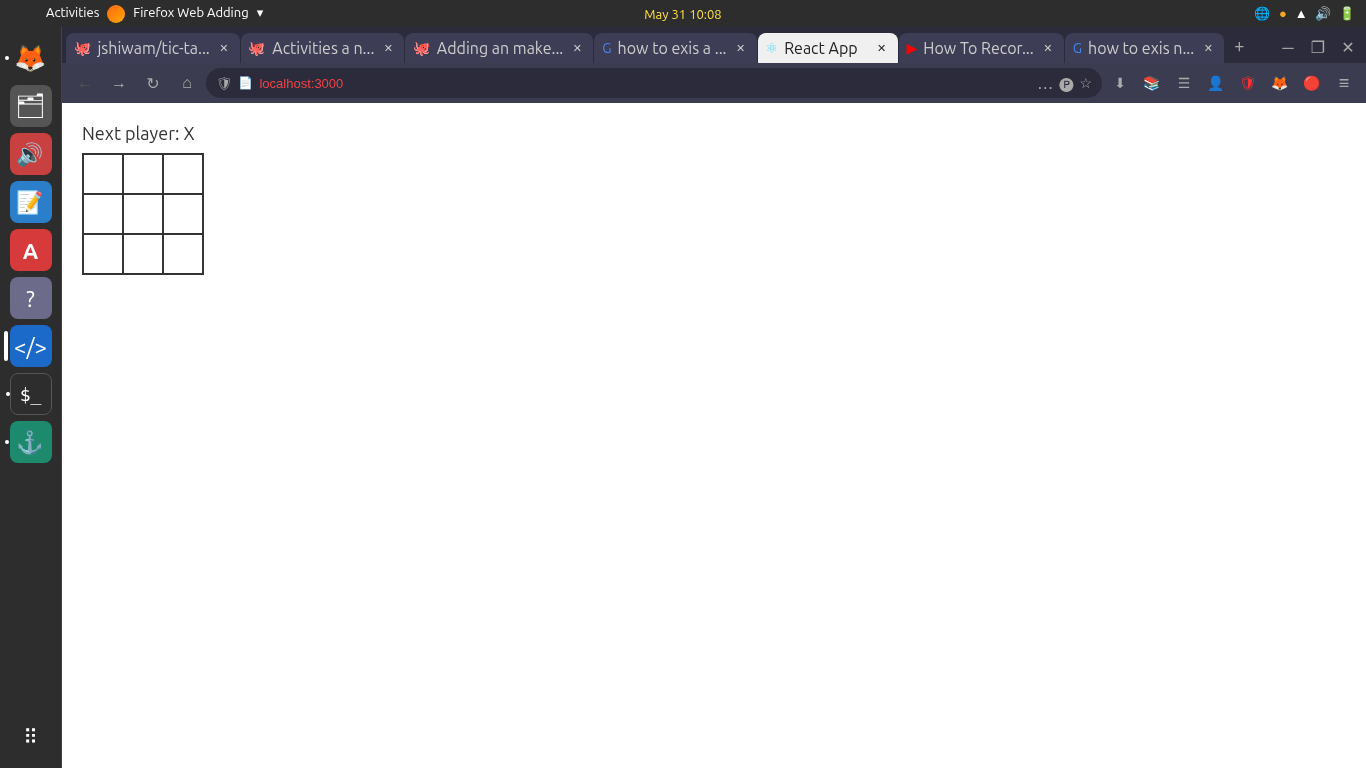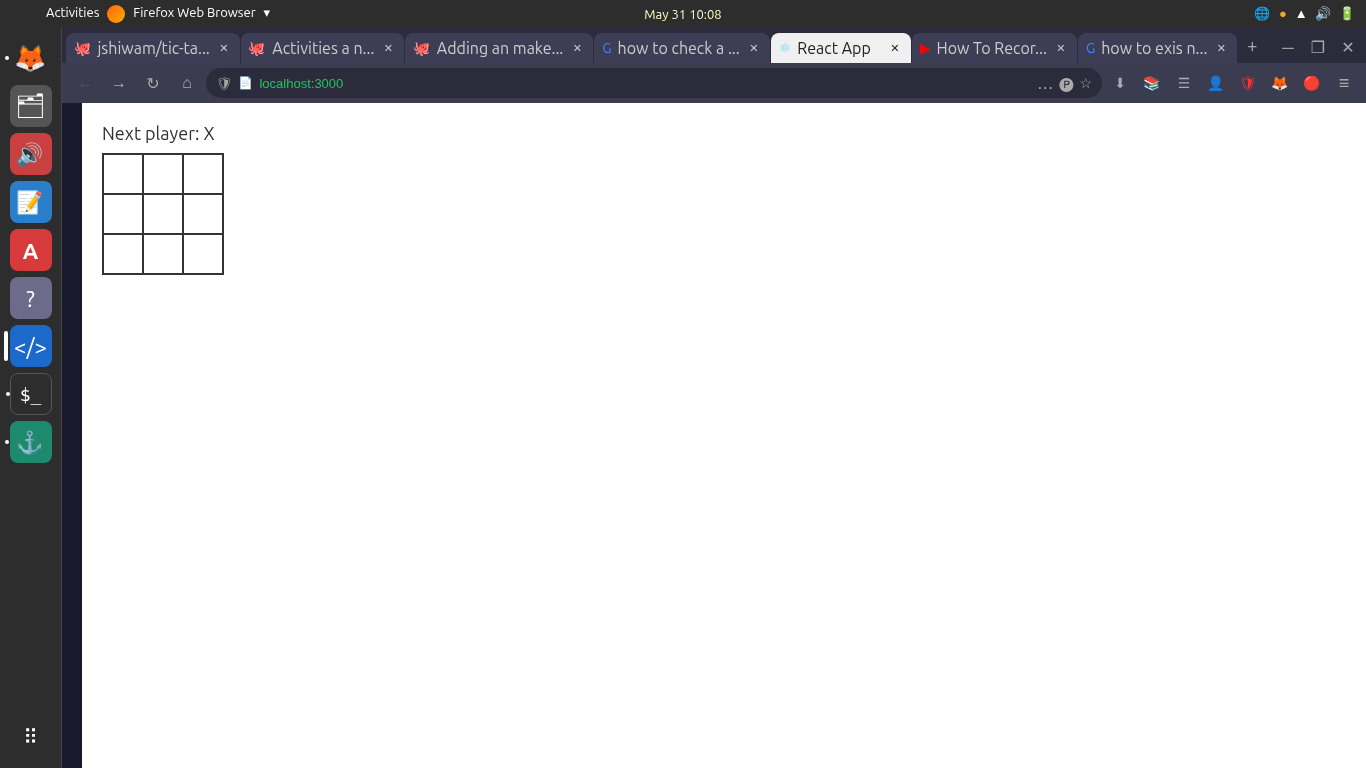--- a/index.html
+++ b/index.html
@@ -10,21 +10,21 @@
       height: 27px;
       background: #2d2d2d;
       display: flex;
       align-items: center;
       justify-content: space-between;
       padding: 0 10px;
       color: white;
       font-size: 13px;
     }
     .os-topbar-left { display: flex; gap: 8px; margin-left: 36px; }
-    .os-topbar-center { position: absolute; left: 50%; transform: translateX(-50%); font-size: 13px; color: #fef9c3; }
+    .os-topbar-center { position: absolute; left: 50%; transform: translateX(-50%); font-size: 13px; color: #fde047; }
     .os-topbar-right { display: flex; align-items: center; gap: 8px; margin-left: auto; }
 
     
     .sidebar {
       position: absolute;
       left: 0;
       top: 27px;
       width: 62px;
       height: calc(768px - 27px);
       background: #2d2d2d;
@@ -169,21 +169,21 @@
       display: flex;
       align-items: center;
       padding: 0 10px;
       gap: 6px;
     }
     .address-bar {
       flex: 1;
       background: none;
       border: none;
       outline: none;
-      color: #22c55e;
+      color: #ef4444;
       font-size: 13px;
     }
     .shield-icon { color: #aaa; font-size: 13px; }
     .page-icon { color: #aaa; font-size: 12px; }
 
     .nav-right-icons {
       display: flex;
       align-items: center;
       gap: 4px;
     }
@@ -193,21 +193,20 @@
       display: flex; align-items: center; justify-content: center;
       color: #aaa; font-size: 14px; cursor: pointer;
     }
 
     
     .content-area {
       flex: 1;
       background: white;
       overflow: auto;
       padding: 20px;
-      margin-left: 20px;
     }
 
     
     .next-player {
       font-size: 18px;
       margin-bottom: 10px;
       color: #333;
     }
     .board {
       display: grid;
@@ -239,21 +238,21 @@
       vertical-align: middle;
     }
   </style>
 </head>
 <body>
 
 <div class="os-topbar">
   <div class="os-topbar-left">
     <span style="cursor:pointer;">Activities</span>
     <span class="firefox-logo"></span>
-    <span style="cursor:pointer;">Firefox Web Browser</span>
+    <span style="cursor:pointer;">Firefox Web Adding</span>
     <span style="cursor:pointer;">▾</span>
   </div>
   <div class="os-topbar-center">May 31  10:08</div>
   <div class="os-topbar-right">
     <span>🌐</span>
     <span style="color:#f5a623;">●</span>
     <span>▲</span>
     <span>🔊</span>
     <span>🔋</span>
   </div>
@@ -314,21 +313,21 @@
     </div>
 
     <div class="tab">
       <span class="tab-favicon">🐙</span>
       <span class="tab-title">Adding an make...</span>
       <span class="tab-close">✕</span>
     </div>
 
     <div class="tab">
       <span class="tab-favicon" style="color:#4285f4;">G</span>
-      <span class="tab-title">how to check a ...</span>
+      <span class="tab-title">how to exis a ...</span>
       <span class="tab-close">✕</span>
     </div>
 
     <div class="tab active">
       <span class="tab-favicon" style="color:#61dafb;">⚛</span>
       <span class="tab-title">React App</span>
       <span class="tab-close">✕</span>
     </div>
 
     <div class="tab">

